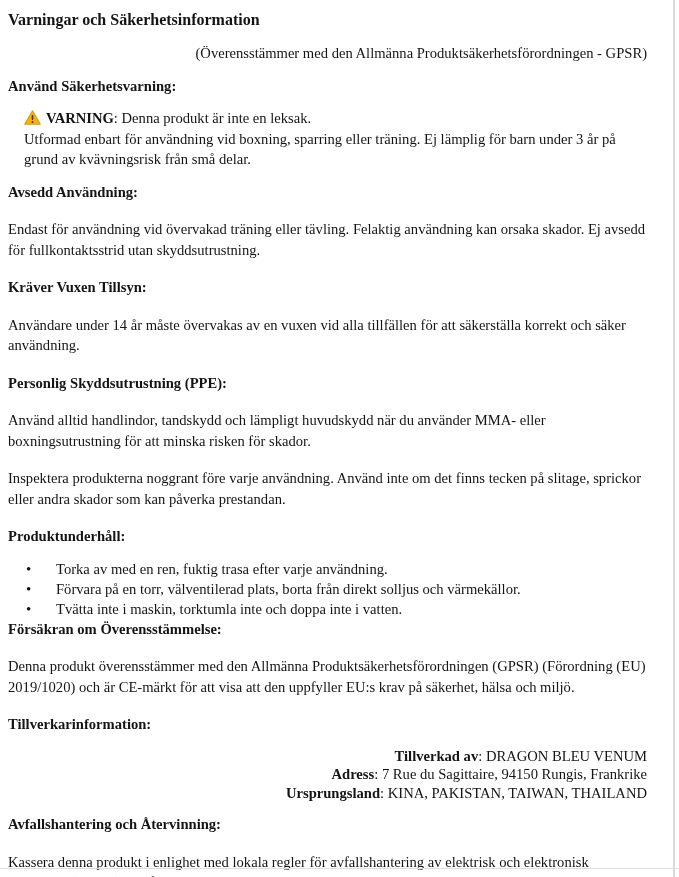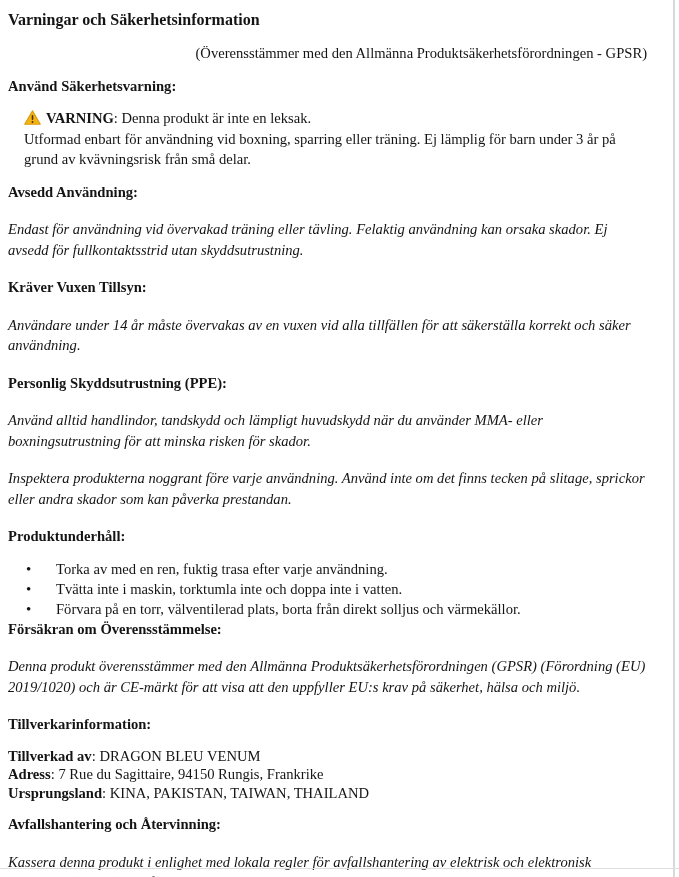--- a/index.html
+++ b/index.html
@@ -25,21 +25,21 @@
     margin-bottom: 12px;
   }
   .subtitle { margin-bottom: 12px; text-align: right; }
   h2.sec-heading {
     font-size: 14.6px;
     font-weight: bold;
     line-height: 20.5px;
     margin: 12px 0;
   }
   h2.sec-heading.tight { margin-top: 0; }
-  p.para { margin: 17px 0; font-style: italic; }
+  p.para { margin: 17px 0; }
   .warning-para { margin: 12px 16px; }
   .warning-line { display: block; }
   .warning-icon {
     display: inline-block;
     width: 17px;
     height: 15px;
     vertical-align: -2px;
     margin-right: 5px;
   }
   .bold { font-weight: bold; }
@@ -53,21 +53,21 @@
     line-height: 20px;
   }
   ul.bullet-list li::before {
     content: "\2022";
     position: absolute;
     left: 18px;
     top: 0;
     font-size: 15px;
   }
   .mfg-block { margin: 12px 0; }
-  .mfg-line { line-height: 18.5px; }
+  .mfg-line { line-height: 18.5px; text-align: right; }
   .page-edge-right {
     position: absolute;
     top: 0;
     right: 4px;
     width: 2px;
     height: 877px;
     background: #d9d9d9;
   }
   .page-edge-bottom {
     position: absolute;
@@ -107,22 +107,22 @@
   <p class="para">Användare under 14 år måste övervakas av en vuxen vid alla tillfällen för att säkerställa korrekt och säker användning.</p>
 
   <h2 class="sec-heading">Personlig Skyddsutrustning (PPE):</h2>
   <p class="para">Använd alltid handlindor, tandskydd och lämpligt huvudskydd när du använder MMA- eller boxningsutrustning för att minska risken för skador.</p>
 
   <p class="para">Inspektera produkterna noggrant före varje användning. Använd inte om det finns tecken på slitage, sprickor eller andra skador som kan påverka prestandan.</p>
 
   <h2 class="sec-heading">Produktunderhåll:</h2>
   <ul class="bullet-list">
     <li>Torka av med en ren, fuktig trasa efter varje användning.</li>
+    <li>Förvara på en torr, välventilerad plats, borta från direkt solljus och värmekällor.</li>
     <li>Tvätta inte i maskin, torktumla inte och doppa inte i vatten.</li>
-    <li>Förvara på en torr, välventilerad plats, borta från direkt solljus och värmekällor.</li>
   </ul>
 
   <h2 class="sec-heading tight">Försäkran om Överensstämmelse:</h2>
   <p class="para">Denna produkt överensstämmer med den Allmänna Produktsäkerhetsförordningen (GPSR) (Förordning (EU) 2019/1020) och är CE-märkt för att visa att den uppfyller EU:s krav på säkerhet, hälsa och miljö.</p>
 
   <h2 class="sec-heading">Tillverkarinformation:</h2>
   <div class="mfg-block">
     <div class="mfg-line">
       <span class="bold">Tillverkad av</span><span>: </span><span>DRAGON BLEU VENUM</span>
     </div>

